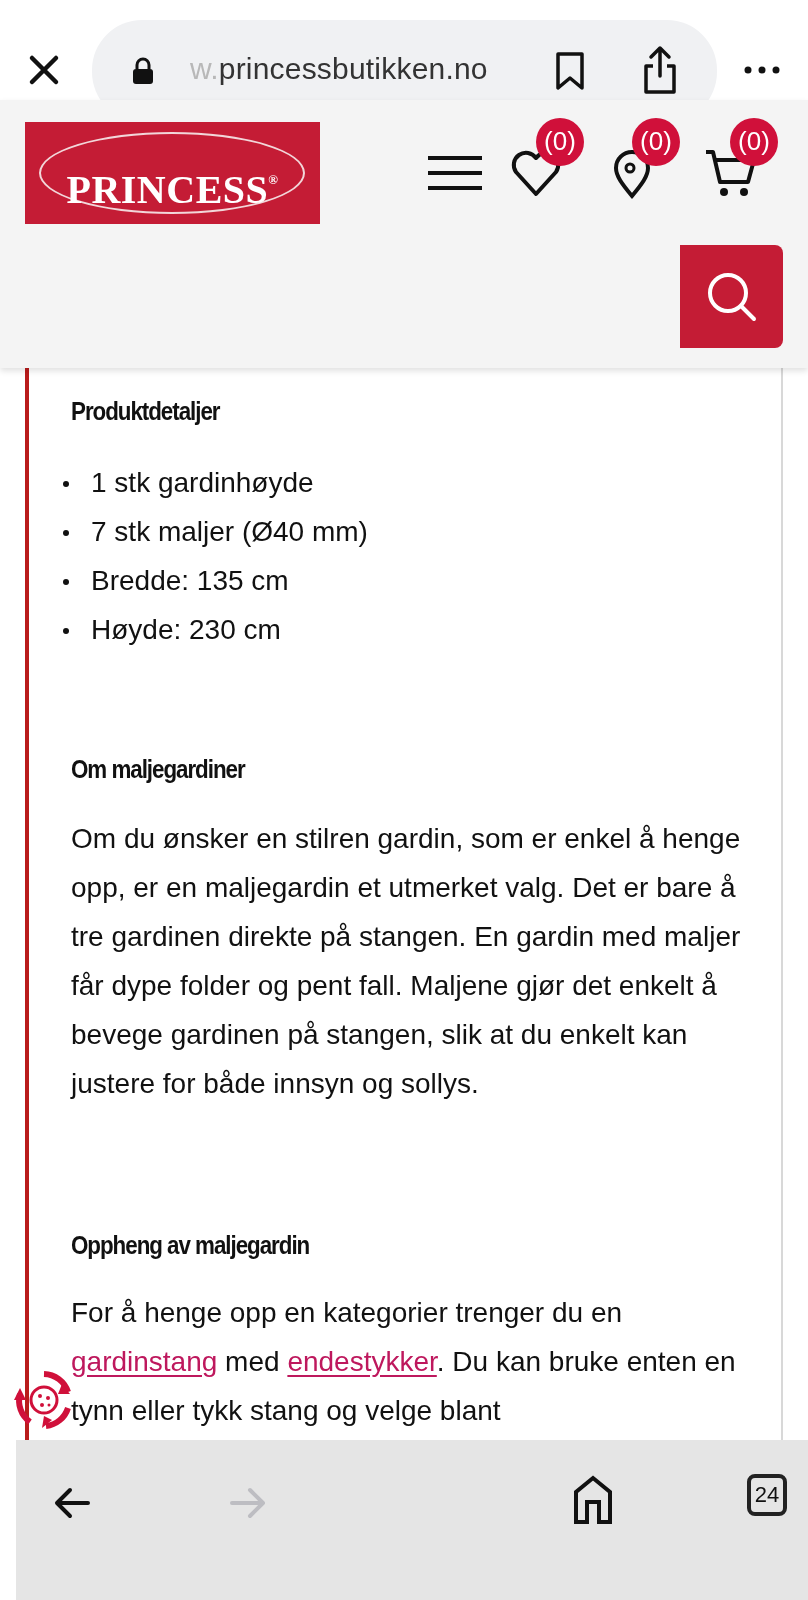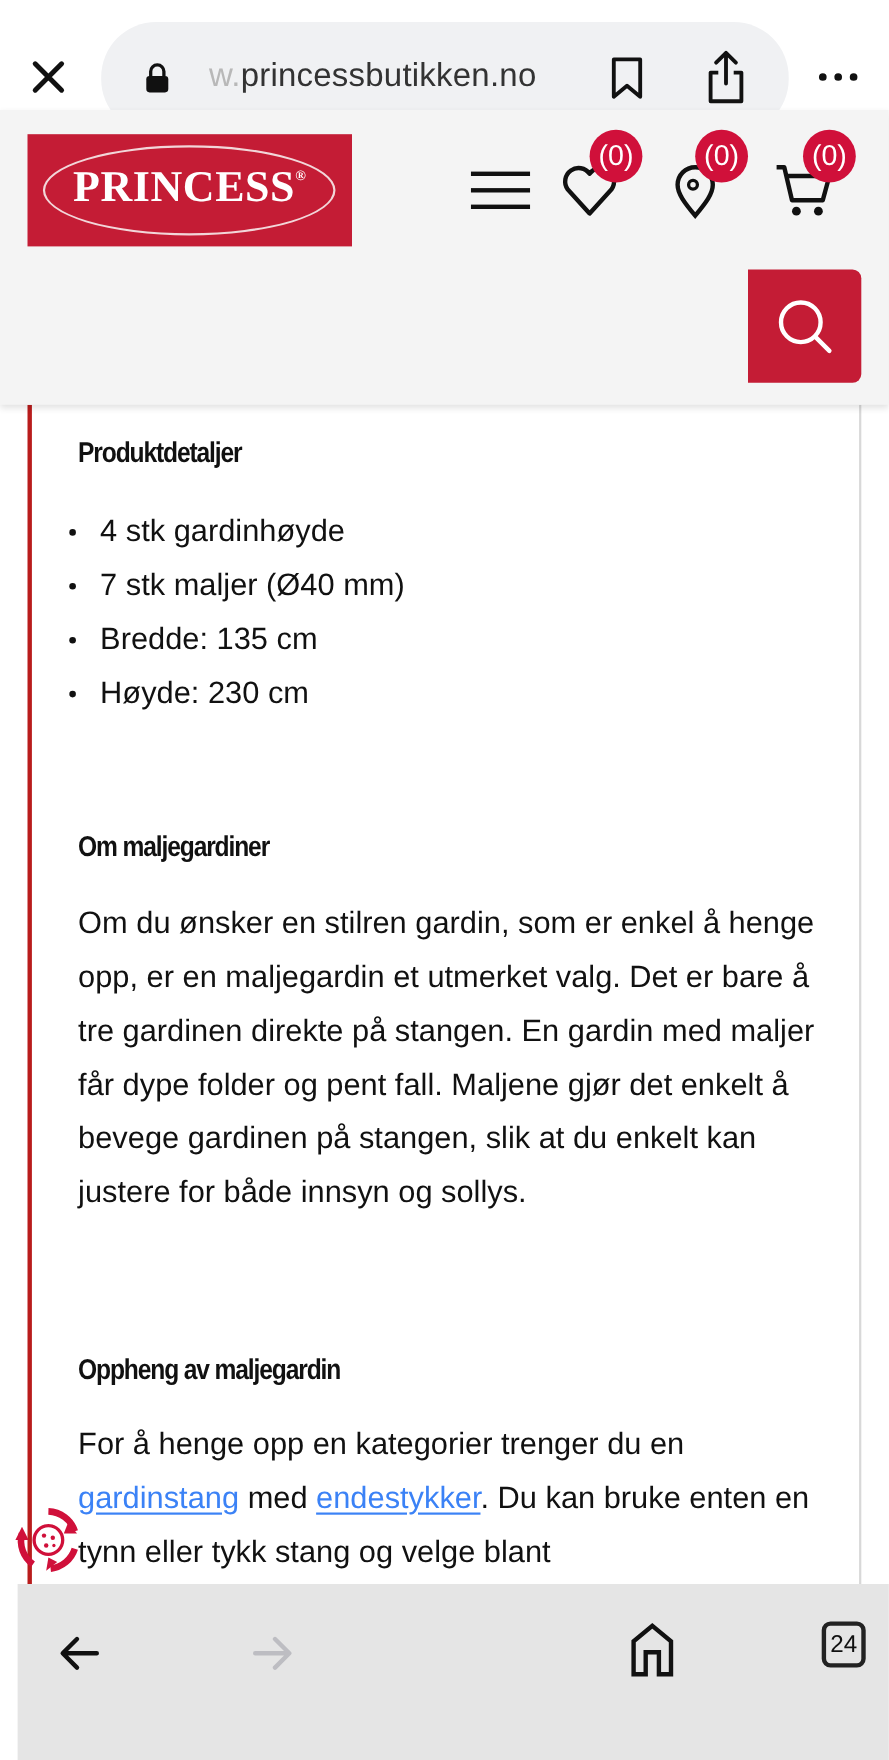--- a/index.html
+++ b/index.html
@@ -14,40 +14,40 @@
   .url-text { position: absolute; left: 190px; top: 18px; font-size: 30px; color: #333; white-space: nowrap; letter-spacing: 0.2px; }
   .url-fade { color: #b8b8b8; }
   .bookmark-icon { position: absolute; left: 552px; top: 16px; width: 36px; height: 42px; }
   .share-icon { position: absolute; left: 640px; top: 10px; width: 40px; height: 52px; }
   .more-icon { position: absolute; left: 742px; top: 28px; width: 40px; height: 16px; }
 
   
   .site-header { position: absolute; top: 100px; left: 0; width: 808px; height: 268px; background: #f4f4f4; box-shadow: 0 3px 6px rgba(0,0,0,0.12); z-index: 3; }
   .logo { position: absolute; left: 25px; top: 22px; width: 295px; height: 102px; background: #c41c35; }
   .logo-oval { position: absolute; left: 14px; top: 10px; width: 266px; height: 82px; border: 2px solid #f2d6d9; border-radius: 50%; }
-  .logo-text { position: absolute; left: 0; top: 24px; width: 295px; text-align: center; font-family: "Liberation Serif", serif; font-weight: bold; font-size: 40px; color: #fff; letter-spacing: 0.5px; }
+  .logo-text { position: absolute; left: 0; top: 44px; width: 295px; text-align: center; font-family: "Liberation Serif", serif; font-weight: bold; font-size: 40px; color: #fff; letter-spacing: 0.5px; }
   .logo-text sup { font-size: 13px; vertical-align: top; position: relative; top: 6px; }
 
   .menu-icon { position: absolute; left: 428px; top: 54px; width: 54px; height: 38px; }
   .hdr-icon { position: absolute; top: 44px; width: 56px; height: 56px; }
   .badge { position: absolute; width: 48px; height: 48px; border-radius: 50%; background: #d0103a; color: #fff; font-size: 26px; text-align: center; line-height: 46px; }
 
   .search { position: absolute; left: 25px; top: 145px; width: 758px; height: 103px; }
   .search-input { position: absolute; left: 0; top: 0; width: 660px; height: 103px; background: #fff; border: 3px solid #111; border-right: none; border-radius: 8px 0 0 8px; font-family: "Liberation Sans", sans-serif; font-size: 31px; padding: 0 0 0 30px; color: #333; outline: none; }
   .search-input::placeholder { color: #9a9a9a; }
   .search-btn { position: absolute; left: 655px; top: 0; width: 103px; height: 103px; background: #c41c35; border-radius: 0 8px 8px 0; display: flex; align-items: center; justify-content: center; }
 
   
   .content { position: absolute; left: 25px; top: 368px; width: 758px; height: 1072px; border-left: 4px solid #b91c1c; border-right: 2px solid #d8d8d8; background: #fff; overflow: hidden; }
   .h { position: absolute; left: 42px; font-family: "Liberation Sans", sans-serif; font-weight: bold; font-size: 26px; letter-spacing: -1.2px; transform: scaleX(0.86); transform-origin: left; color: #111; }
   .bullets { position: absolute; left: 34px; top: 90px; list-style: none; }
   .bullets li { position: relative; font-size: 28px; line-height: 49px; padding-left: 28px; color: #111; }
   .bullets li::before { content: ""; position: absolute; left: 0; top: 23px; width: 6px; height: 6px; border-radius: 50%; background: #111; }
   .para { position: absolute; left: 42px; width: 690px; font-size: 28px; line-height: 49px; color: #111; }
-  .para a { color: #3b82f6; text-decoration: underline; text-underline-offset: 4px; }
+  .para a { color: #be185d; text-decoration: underline; text-underline-offset: 4px; }
 
   .recycle { position: absolute; left: 12px; top: 1368px; width: 64px; height: 64px; z-index: 4; }
 
   
   .bottom-nav { position: absolute; left: 16px; top: 1440px; width: 808px; height: 160px; background: #e5e5e5; z-index: 5; }
   .nav-back { position: absolute; left: 36px; top: 42px; width: 42px; height: 42px; }
   .nav-fwd { position: absolute; left: 210px; top: 42px; width: 42px; height: 42px; }
   .nav-home { position: absolute; left: 556px; top: 34px; width: 42px; height: 52px; }
   .nav-tabs { position: absolute; left: 731px; top: 34px; width: 40px; height: 42px; border: 4px solid #222; border-radius: 8px; text-align: center; font-size: 22px; line-height: 34px; color: #111; }
 </style>
@@ -120,21 +120,21 @@
         <circle cx="26" cy="26" r="18" fill="none" stroke="#fff" stroke-width="4"></circle>
         <path d="M39 39 L52 52" stroke="#fff" stroke-width="4" stroke-linecap="round"></path>
       </svg>
     </div>
   </div>
 </div>
 
 <div class="content">
   <div class="h" style="top:28px;">Produktdetaljer</div>
   <ul class="bullets">
-    <li>4 stk gardinhøyde</li>
+    <li>1 stk gardinhøyde</li>
     <li>7 stk maljer (Ø40 mm)</li>
     <li>Bredde: 135 cm</li>
     <li>Høyde: 230 cm</li>
   </ul>
 
   <div class="h" style="top:386px;">Om maljegardiner</div>
   <p class="para" style="top:446px;">Om du ønsker en stilren gardin, som er enkel å henge opp, er en maljegardin et utmerket valg. Det er bare å tre gardinen direkte på stangen. En gardin med maljer får dype folder og pent fall. Maljene gjør det enkelt å bevege gardinen på stangen, slik at du enkelt kan justere for både innsyn og sollys.</p>
 
   <div class="h" style="top:862px;">Oppheng av maljegardin</div>
   <p class="para" style="top:920px;"><span>For å henge opp en kategorier trenger du en </span><a>gardinstang</a><span> med </span><a>endestykker</a><span>. Du kan bruke enten en tynn eller tykk stang og velge blant</span></p>

